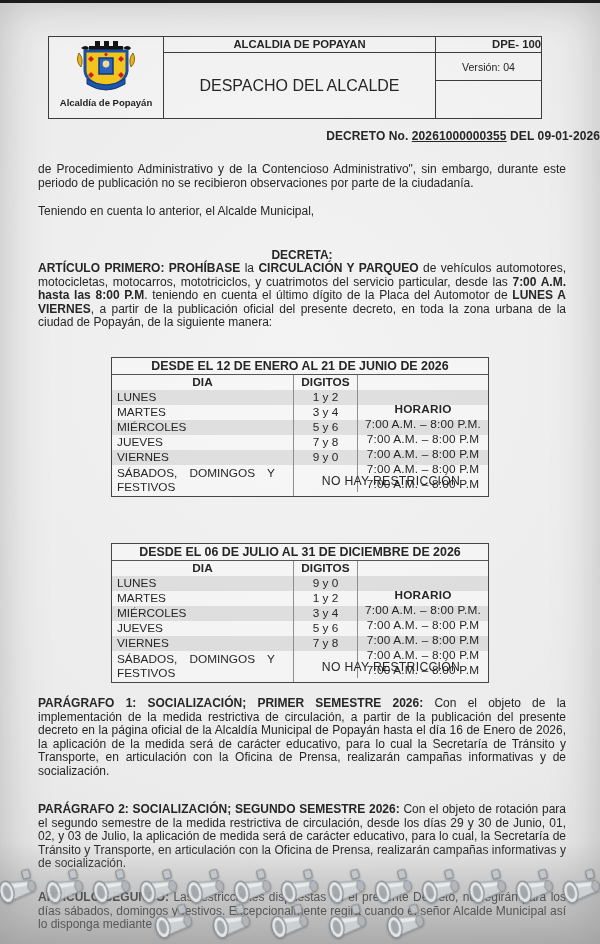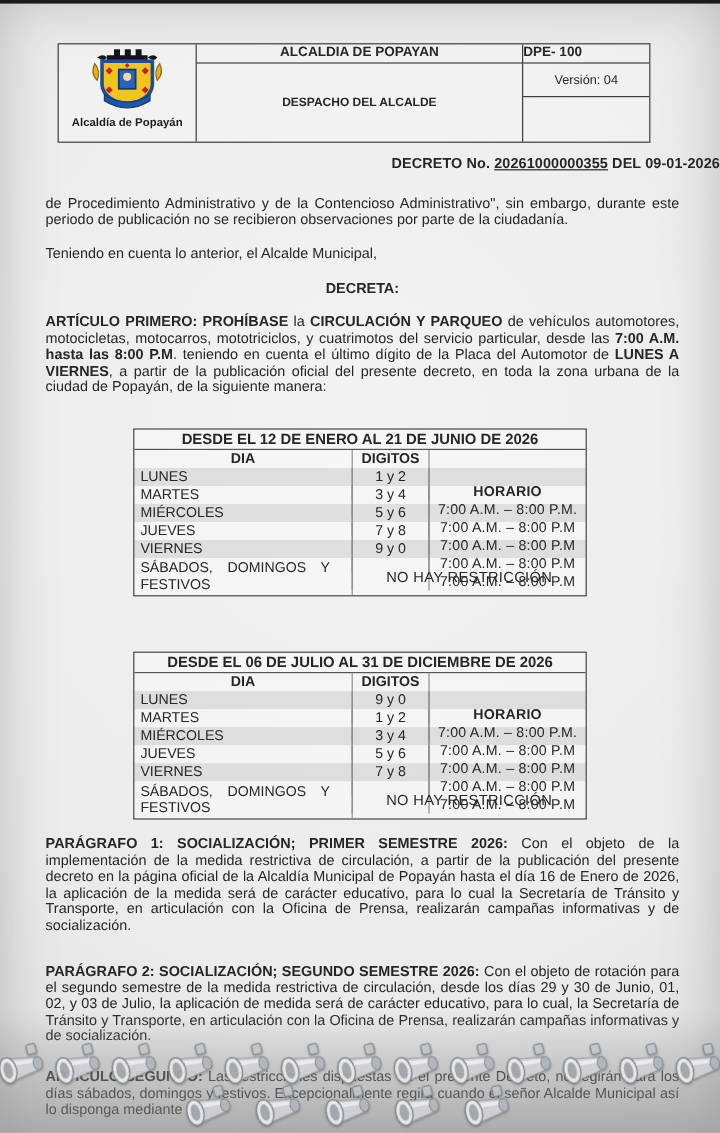--- a/index.html
+++ b/index.html
@@ -14,30 +14,30 @@
   
   .header-box{
     position:absolute;left:48px;top:36px;width:494px;height:83px;
     border:1.6px solid #3c3c3c;display:grid;grid-template-columns:115px 1fr 106px;
     box-sizing:border-box;background:rgba(255,255,255,.25);
   }
   .h-logo{border-right:1.6px solid #3c3c3c;display:flex;flex-direction:column;align-items:center;justify-content:flex-start;padding-top:2px;box-sizing:border-box;}
   .h-logo .caption{font-size:9.5px;font-weight:bold;color:#1e1e1e;margin-top:0px;white-space:nowrap;}
   .h-mid{display:flex;flex-direction:column;box-sizing:border-box;}
   .h-org{height:16px;line-height:15px;text-align:center;font-weight:bold;font-size:11.3px;border-bottom:1.3px solid #3c3c3c;box-sizing:border-box;}
-  .h-office{flex:1;display:flex;align-items:center;justify-content:center;font-weight:bold;font-size:10px;}
+  .h-office{flex:1;display:flex;align-items:center;justify-content:center;font-weight:normal;font-size:16px;}
   .h-right{border-left:1.6px solid #3c3c3c;display:flex;flex-direction:column;box-sizing:border-box;}
-  .h-code{height:16px;line-height:15px;text-align:left;font-weight:bold;font-size:11.3px;border-bottom:1.3px solid #3c3c3c;box-sizing:border-box;}
+  .h-code{height:16px;line-height:15px;text-align:right;font-weight:bold;font-size:11.3px;border-bottom:1.3px solid #3c3c3c;box-sizing:border-box;}
   .h-version{height:28px;display:flex;align-items:center;justify-content:center;font-size:10.6px;border-bottom:1.3px solid #3c3c3c;box-sizing:border-box;}
   .h-page{flex:1;display:flex;align-items:center;justify-content:center;font-size:10.6px;font-weight:600;}
   
   .decree-title{position:absolute;left:0;top:129px;width:600px;text-align:right;font-weight:bold;font-size:12px;letter-spacing:.1px;}
   .decree-title .u{text-decoration:underline;}
   .para{position:absolute;left:38px;width:528px;text-align:justify;font-size:12px;line-height:13.6px;}
-  .center{text-align:center;}
+  .center{text-align:center;margin-top:15px;}
   .b{font-weight:bold;}
   
   .rtable{
     position:absolute;left:111px;width:378px;border:1.6px solid #454545;box-sizing:border-box;
     font-size:11.8px;background:rgba(250,250,250,.55);
   }
   .t-title{height:17px;line-height:16px;text-align:center;font-weight:bold;font-size:12.4px;border-bottom:1.2px solid #555;box-sizing:border-box;}
   .t-hrow,.t-row{display:grid;grid-template-columns:182px 64px 1fr;}
   .t-hrow{height:15px;line-height:15px;font-weight:bold;}
   .t-hrow .c{text-align:center;}

